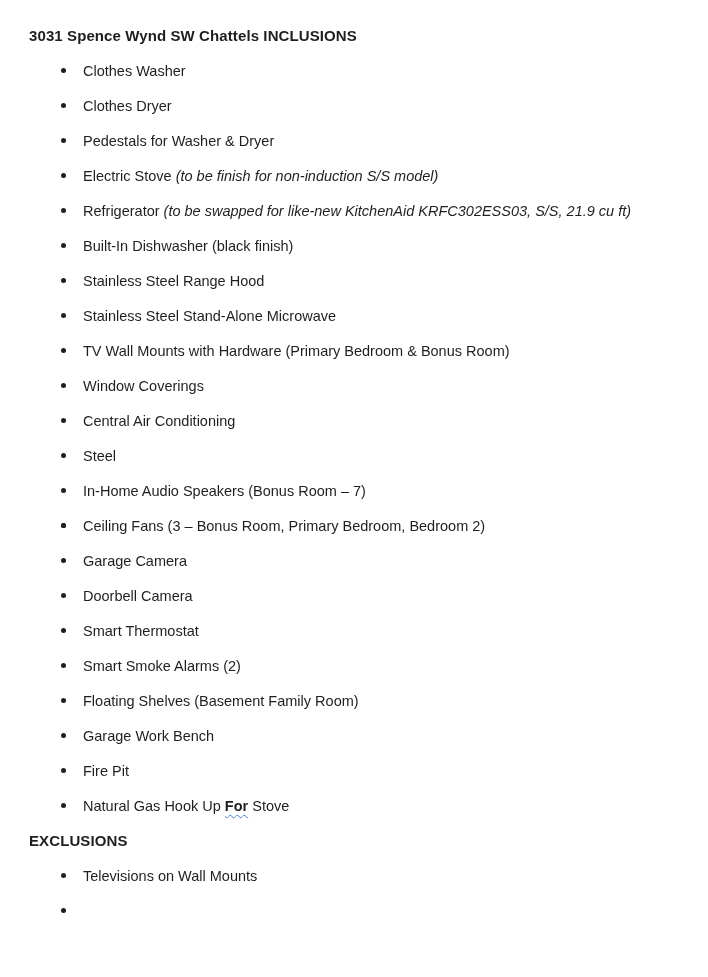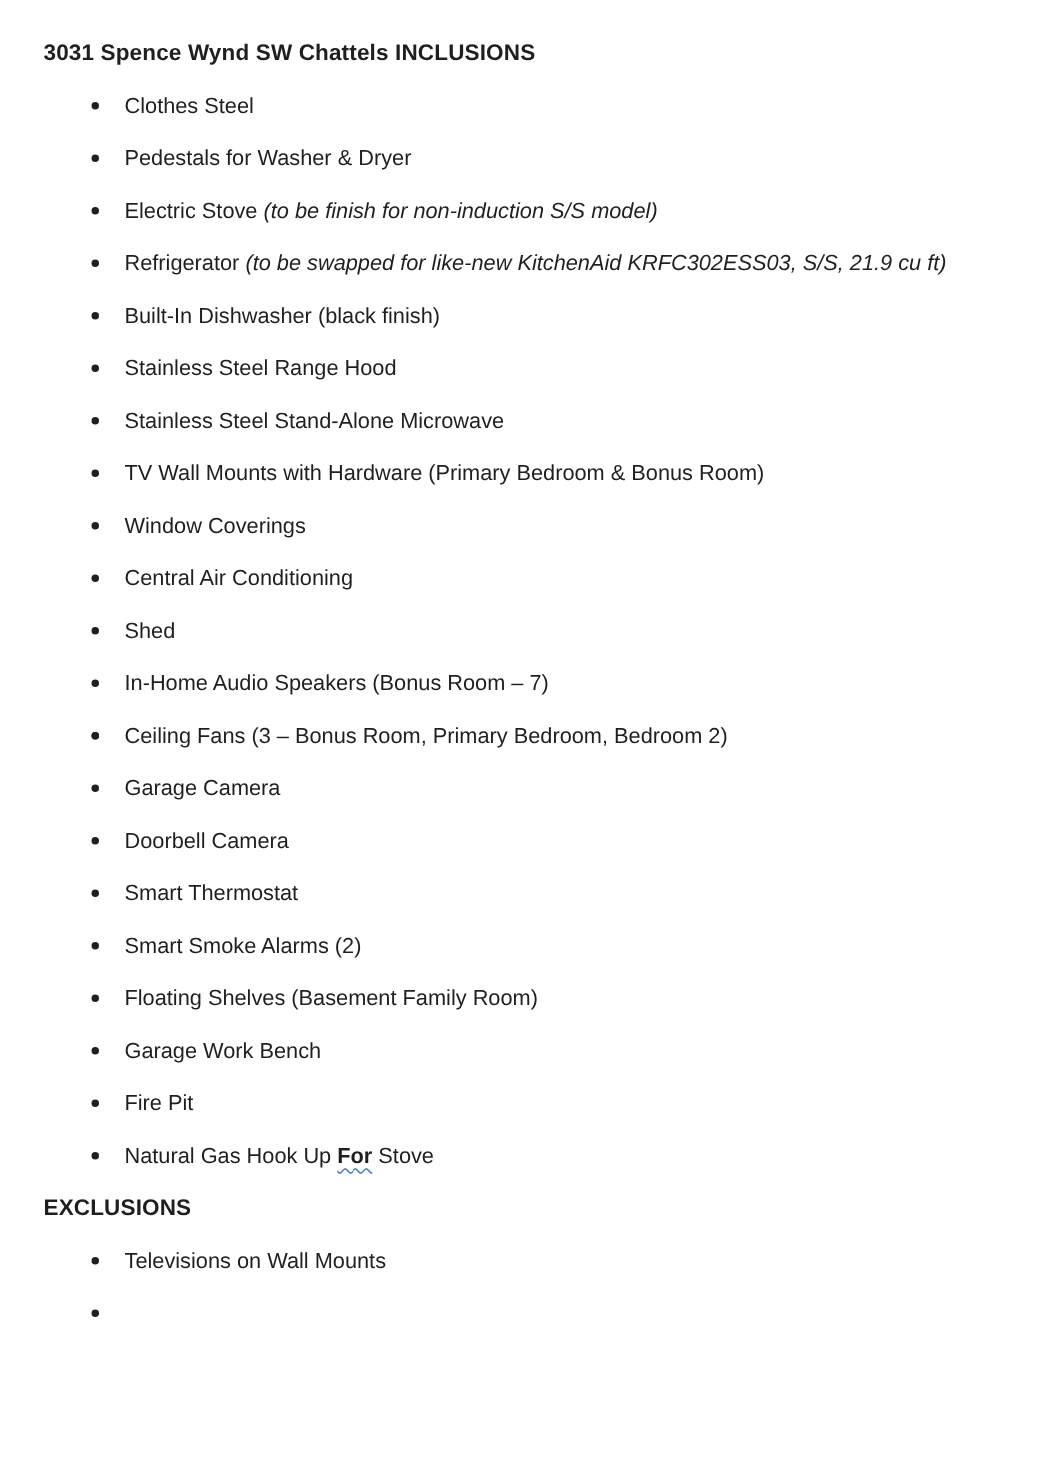--- a/index.html
+++ b/index.html
@@ -67,31 +67,32 @@
     font-weight:bold;
   }
 </style>
 </head>
 <body>
 
 <div class="doc">
   <h1 class="doc-heading">3031 Spence Wynd SW Chattels INCLUSIONS</h1>
 
   <ul class="doc-list">
-      <li><span class="bullet"></span><span><span>Clothes Steel</span></span></li>
+      <li><span class="bullet"></span><span><span>Clothes Washer</span></span></li>
+      <li><span class="bullet"></span><span><span>Clothes Dryer</span></span></li>
       <li><span class="bullet"></span><span><span>Pedestals for Washer &amp; Dryer</span></span></li>
       <li><span class="bullet"></span><span><span>Electric Stove </span><span class="seg-italic">(to be finish for non-induction S/S model)</span></span></li>
       <li><span class="bullet"></span><span><span>Refrigerator </span><span class="seg-italic">(to be swapped for like-new KitchenAid KRFC302ESS03, S/S, 21.9 cu ft)</span></span></li>
       <li><span class="bullet"></span><span><span>Built-In Dishwasher (black finish)</span></span></li>
       <li><span class="bullet"></span><span><span>Stainless Steel Range Hood</span></span></li>
       <li><span class="bullet"></span><span><span>Stainless Steel Stand-Alone Microwave</span></span></li>
       <li><span class="bullet"></span><span><span>TV Wall Mounts with Hardware (Primary Bedroom &amp; Bonus Room)</span></span></li>
       <li><span class="bullet"></span><span><span>Window Coverings</span></span></li>
       <li><span class="bullet"></span><span><span>Central Air Conditioning</span></span></li>
-      <li><span class="bullet"></span><span><span>Shed</span></span></li>
+      <li><span class="bullet"></span><span><span>Steel</span></span></li>
       <li><span class="bullet"></span><span><span>In-Home Audio Speakers (Bonus Room – 7)</span></span></li>
       <li><span class="bullet"></span></li>
       <li><span class="bullet"></span><span><span>Ceiling Fans (3 – Bonus Room, Primary Bedroom, Bedroom 2)</span></span></li>
       <li><span class="bullet"></span><span><span>Garage Camera</span></span></li>
       <li><span class="bullet"></span><span><span>Doorbell Camera</span></span></li>
       <li><span class="bullet"></span><span><span>Smart Thermostat</span></span></li>
       <li><span class="bullet"></span><span><span>Smart Smoke Alarms (2)</span></span></li>
       <li><span class="bullet"></span><span><span>Floating Shelves (Basement Family Room)</span></span></li>
       <li><span class="bullet"></span><span><span>Garage Work Bench</span></span></li>
       <li><span class="bullet"></span><span><span>Fire Pit</span></span></li>

